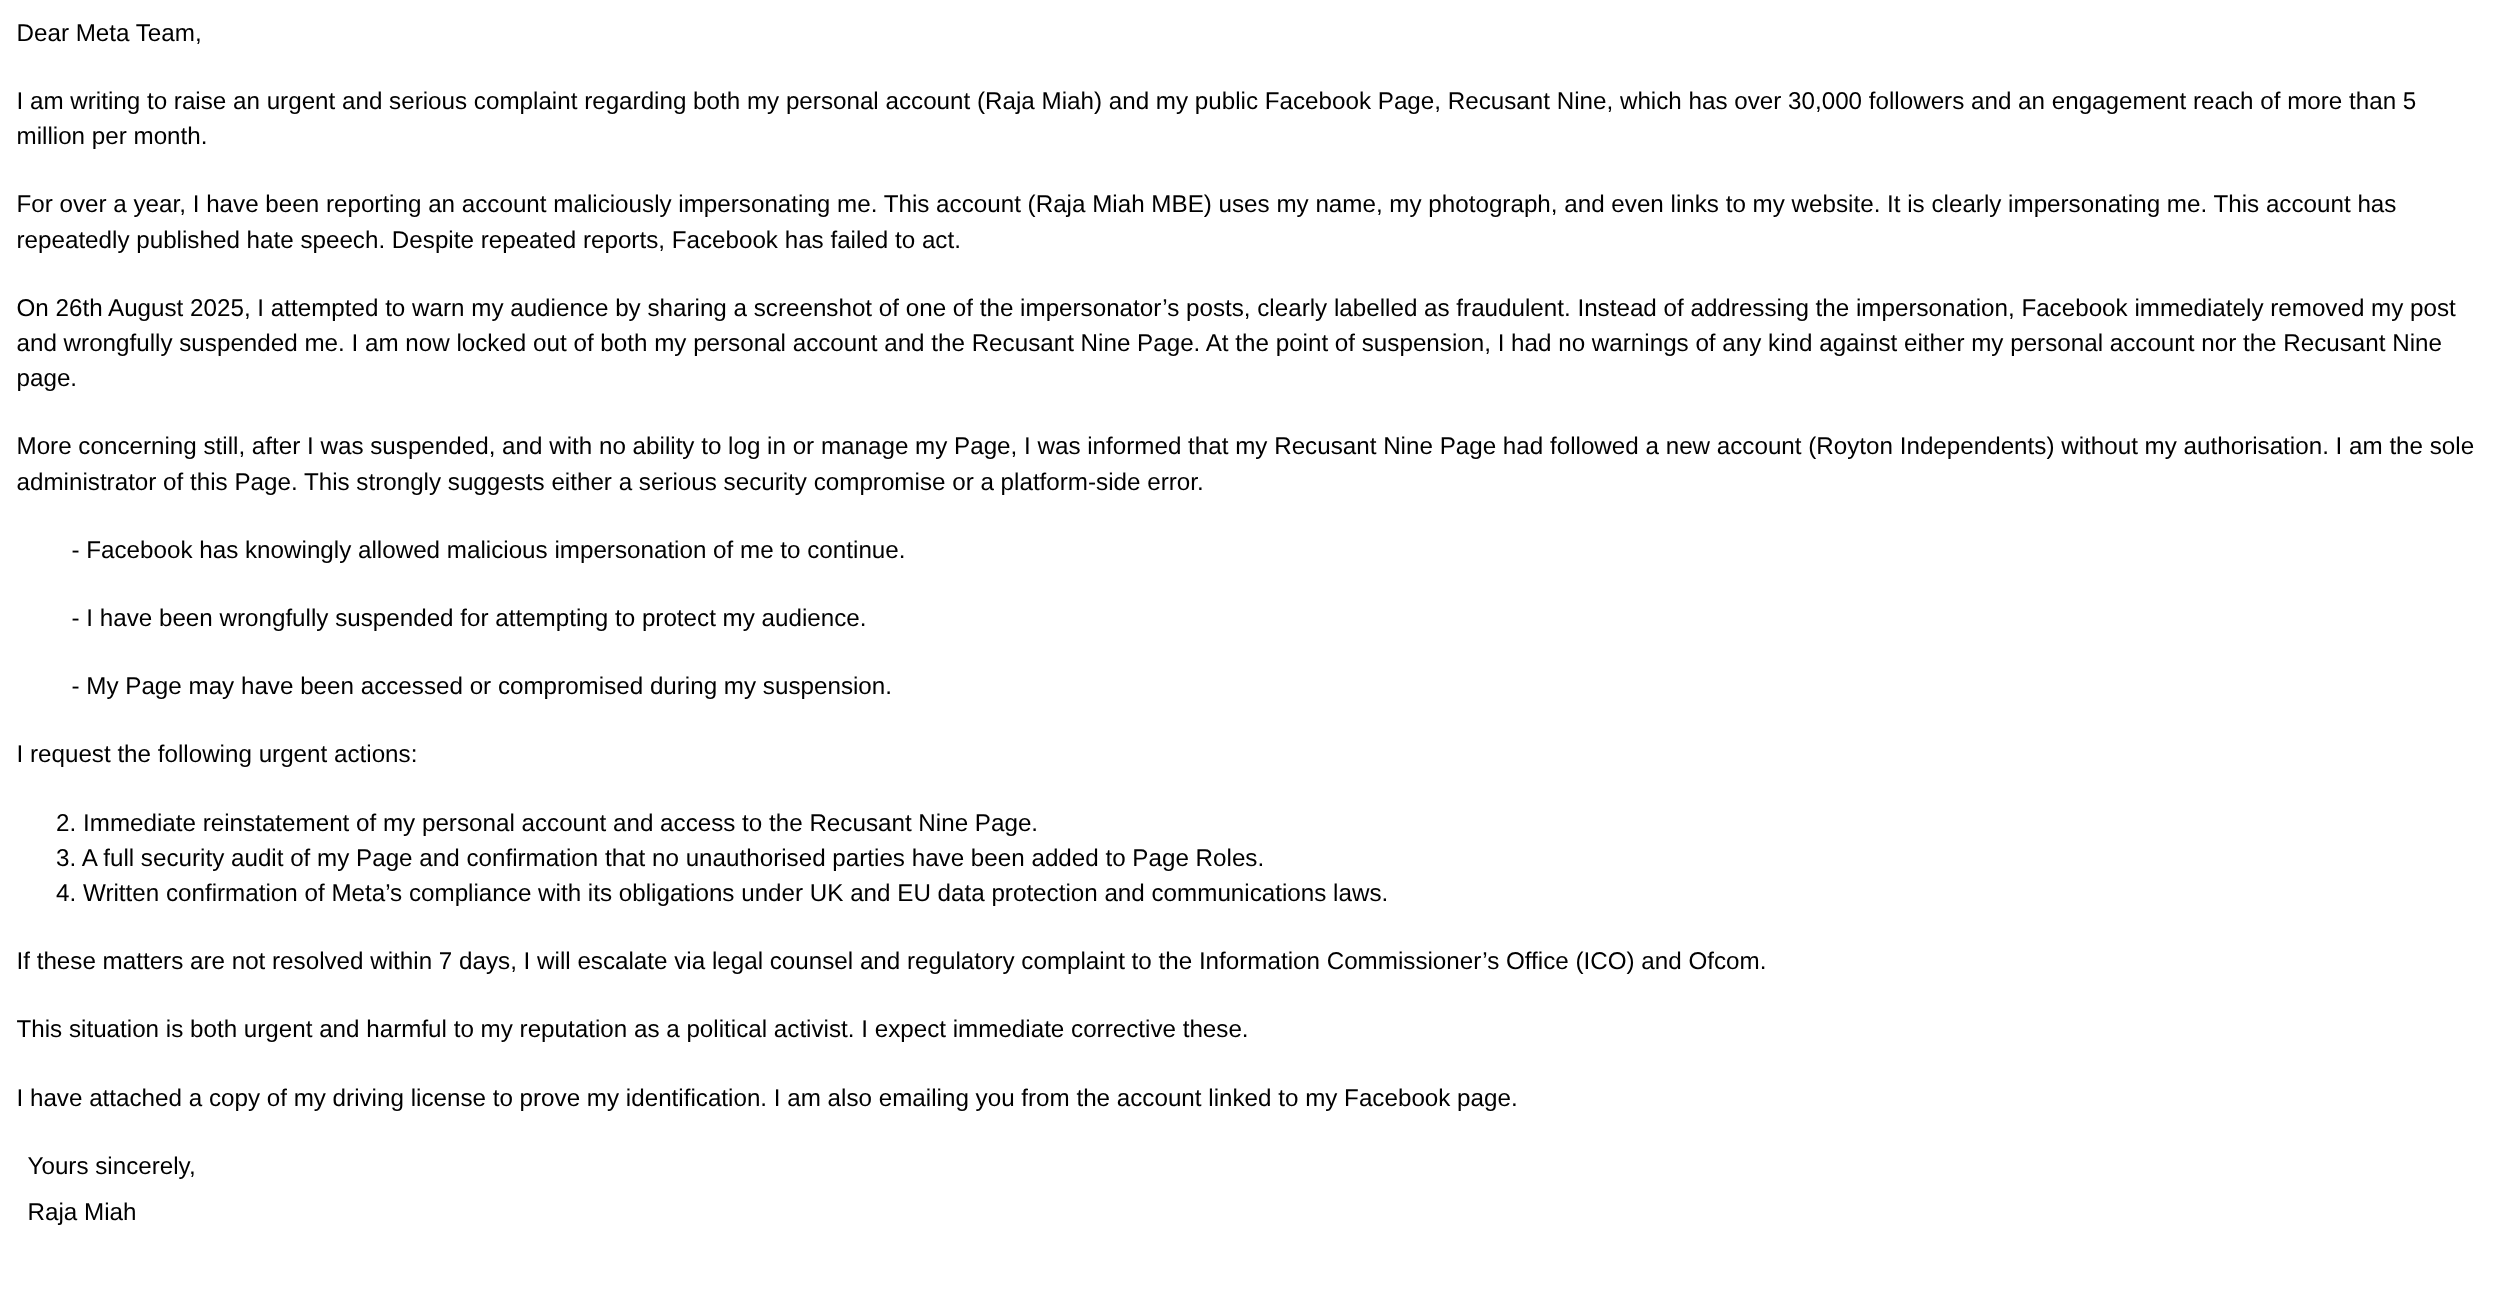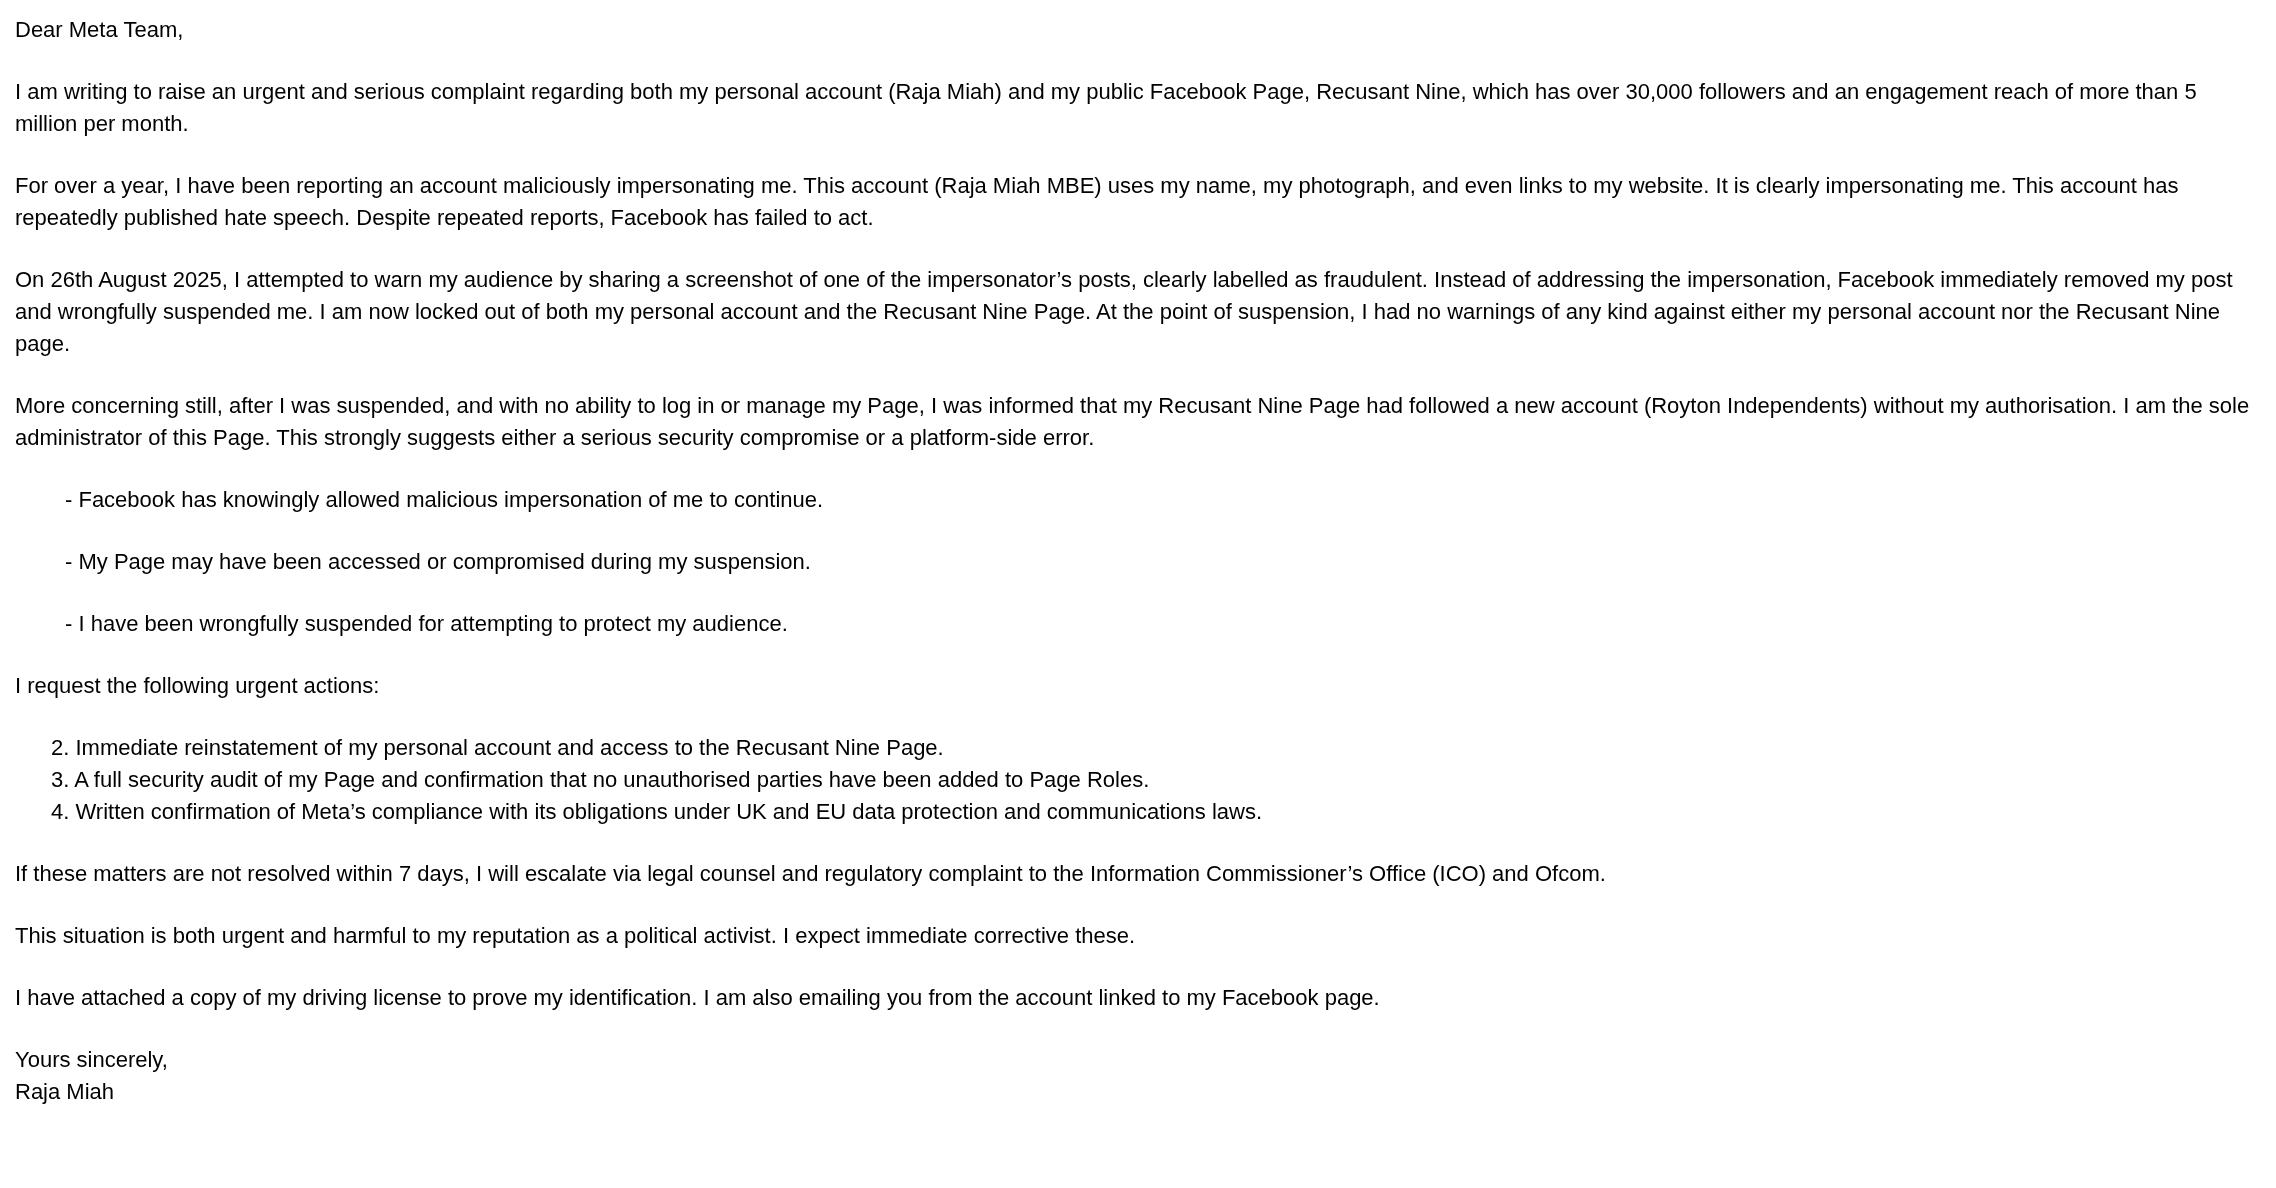--- a/index.html
+++ b/index.html
@@ -28,42 +28,42 @@
     padding-left: 50px;
   }
   .numitem {
     margin: 0;
     padding-left: 36px;
   }
   .numlist {
     margin: 0 0 30px 0;
   }
   .tightline {
-    margin: 0;
+    margin: 10px;
   }
 </style>
 </head>
 <body>
 
 <div class="page">
 
   <p class="para">Dear Meta Team,</p>
 
   <p class="para">I am writing to raise an urgent and serious complaint regarding both my personal account (Raja Miah) and my public Facebook Page, Recusant Nine, which has over 30,000 followers and an engagement reach of more than 5 million per month.</p>
 
   <p class="para">For over a year, I have been reporting an account maliciously impersonating me. This account (Raja Miah MBE) uses my name, my photograph, and even links to my website. It is clearly impersonating me. This account has repeatedly published hate speech. Despite repeated reports, Facebook has failed to act.</p>
 
   <p class="para">On 26th August 2025, I attempted to warn my audience by sharing a screenshot of one of the impersonator’s posts, clearly labelled as fraudulent. Instead of addressing the impersonation, Facebook immediately removed my post and wrongfully suspended me. I am now locked out of both my personal account and the Recusant Nine Page. At the point of suspension, I had no warnings of any kind against either my personal account nor the Recusant Nine page.</p>
 
   <p class="para">More concerning still, after I was suspended, and with no ability to log in or manage my Page, I was informed that my Recusant Nine Page had followed a new account (Royton Independents) without my authorisation. I am the sole administrator of this Page. This strongly suggests either a serious security compromise or a platform-side error.</p>
 
 
   <p class="bullet">- Facebook has knowingly allowed malicious impersonation of me to continue.</p>
+  <p class="bullet">- I have been wrongfully suspended for attempting to protect my audience.</p>
   <p class="bullet">- My Page may have been accessed or compromised during my suspension.</p>
-  <p class="bullet">- I have been wrongfully suspended for attempting to protect my audience.</p>
 
   <p class="para">I request the following urgent actions:</p>
 
   <div class="numlist">
     <p class="numitem">2. Immediate reinstatement of my personal account and access to the Recusant Nine Page.</p>
     <p class="numitem">3. A full security audit of my Page and confirmation that no unauthorised parties have been added to Page Roles.</p>
     <p class="numitem">4. Written confirmation of Meta’s compliance with its obligations under UK and EU data protection and communications laws.</p>
   </div>
 
   <p class="para">If these matters are not resolved within 7 days, I will escalate via legal counsel and regulatory complaint to the Information Commissioner’s Office (ICO) and Ofcom.</p>

